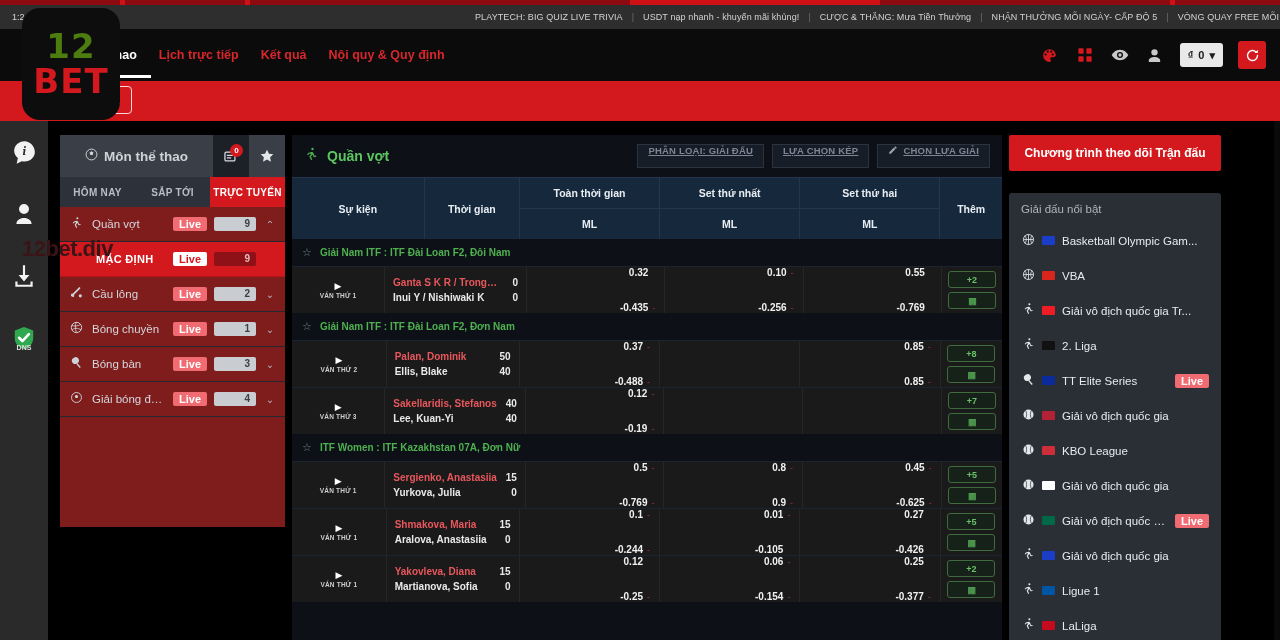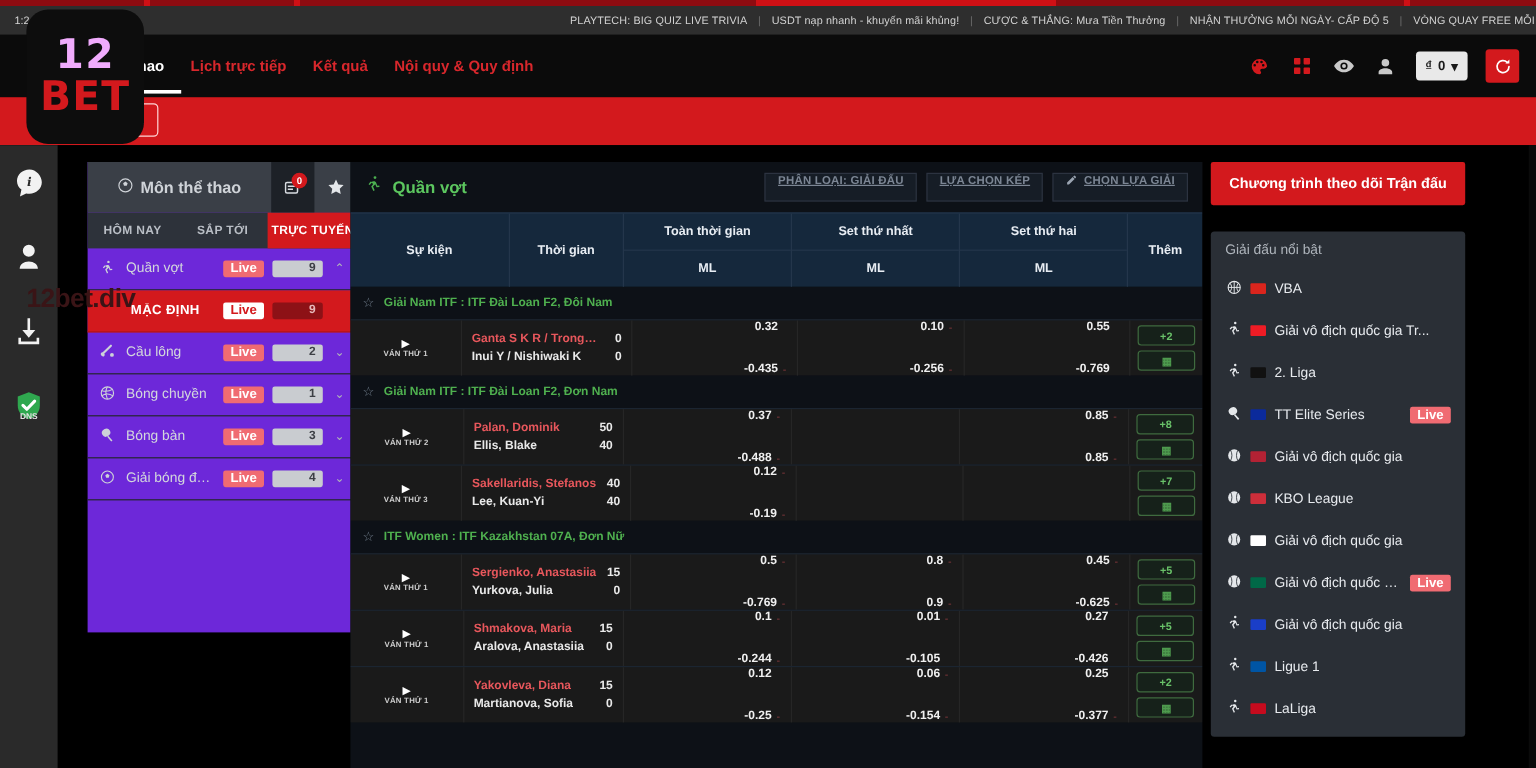--- a/index.html
+++ b/index.html
@@ -82,36 +82,36 @@
   .ext-ico { width:48px; height:62px; display:flex; align-items:center; justify-content:center; cursor:pointer; }
 
   
   .logo-tile {
     position:absolute; left:22px; top:8px; width:98px; height:112px;
     background:#0d0d0d; border-radius:18px;
     display:flex; flex-direction:column; align-items:center; justify-content:center;
     z-index:40; cursor:pointer;
   }
   .logo-tile .l1 {
-    color:#f0abfc; font-size:34px; font-weight:bold; letter-spacing:1px; line-height:34px;
+    color:#4d7c0f; font-size:34px; font-weight:bold; letter-spacing:1px; line-height:34px;
     font-family:"DejaVu Sans", sans-serif;
   }
   .logo-tile .l2 {
     color:#d3191d; font-size:34px; font-weight:bold; letter-spacing:1px; line-height:36px;
     font-family:"DejaVu Sans", sans-serif;
   }
   .watermark {
     position:absolute; left:22px; top:115px; color:#3a1416; font-size:22px; font-weight:bold;
     z-index:5; letter-spacing:-.5px;
   }
 
   
   .sports-panel {
-    position:absolute; left:73px; top:14px; width:225px; height:392px;
-    background:#6d28d9;
+    position:absolute; left:60px; top:14px; width:225px; height:392px;
+    background:#7f1d1d;
   }
   .sp-head { height:42px; background:#3a3f47; display:flex; align-items:center; position:relative; }
   .sp-head .title { flex:1; text-align:center; color:#cfd3d8; font-size:13.5px; font-weight:bold; display:flex; align-items:center; justify-content:center; gap:6px;}
   .sp-head .hbtn { width:36px; height:42px; display:flex; align-items:center; justify-content:center; cursor:pointer; position:relative;}
   .sp-head .hbtn.dark { background:#1d2127; }
   .badge-0 {
     position:absolute; right:6px; top:9px; width:13px; height:13px; border-radius:50%;
     background:#d3191d; color:#fff; font-size:8px; display:flex; align-items:center; justify-content:center; font-weight:bold;
   }
   .sp-tabs { height:30px; display:flex; background:#2d3views; }
@@ -768,20 +768,28 @@
     <div class="rside">
       <div class="watch-btn">Chương trình theo dõi Trận đấu</div>
       <div class="feat-box">
         <div class="feat-title">Giải đấu nổi bật</div>
         <div id="feats">
             <div class="feat-row">
               <span class="sico"><svg width="13" height="13" viewBox="0 0 24 24">
                   <circle cx="12" cy="12" r="9.3" fill="none" stroke="currentColor" stroke-width="1.7"></circle>
                   <path fill="none" stroke="currentColor" stroke-width="1.5" d="M2.8 12h18.4M12 2.8v18.4M5 5c4 4 4 10 0 14M19 5c-4 4-4 10 0 14"></path>
                 </svg></span>
+              <span class="flag" style="background:#1a3ec8;"></span>
+              <span class="fname">Basketball Olympic Gam...</span>
+            </div>
+            <div class="feat-row">
+              <span class="sico"><svg width="13" height="13" viewBox="0 0 24 24">
+                  <circle cx="12" cy="12" r="9.3" fill="none" stroke="currentColor" stroke-width="1.7"></circle>
+                  <path fill="none" stroke="currentColor" stroke-width="1.5" d="M2.8 12h18.4M12 2.8v18.4M5 5c4 4 4 10 0 14M19 5c-4 4-4 10 0 14"></path>
+                </svg></span>
               <span class="flag" style="background:#da251d;"></span>
               <span class="fname">VBA</span>
             </div>
             <div class="feat-row">
               <span class="sico"><svg width="13" height="14" viewBox="0 0 24 24">
                   <path fill="currentColor" d="M15.5 3.2a1.9 1.9 0 11-3.8 0 1.9 1.9 0 013.8 0zM8 8.2L5 12l1.6 1.1 2.6-3.1 2 1.7-2.6 3.4 2.8 5.9 1.8-.9-2.2-4.9 3-3.1 1.6 4.1 4-.6-.3-1.9-2.6.4-1.7-4.4c-.4-1-1.4-1.8-2.6-1.8-1.4 0-2.5.5-4.4 1.3z"></path>
                 </svg></span>
               <span class="flag" style="background:#ee1c25;"></span>
               <span class="fname">Giải vô địch quốc gia Tr...</span>
             </div>

